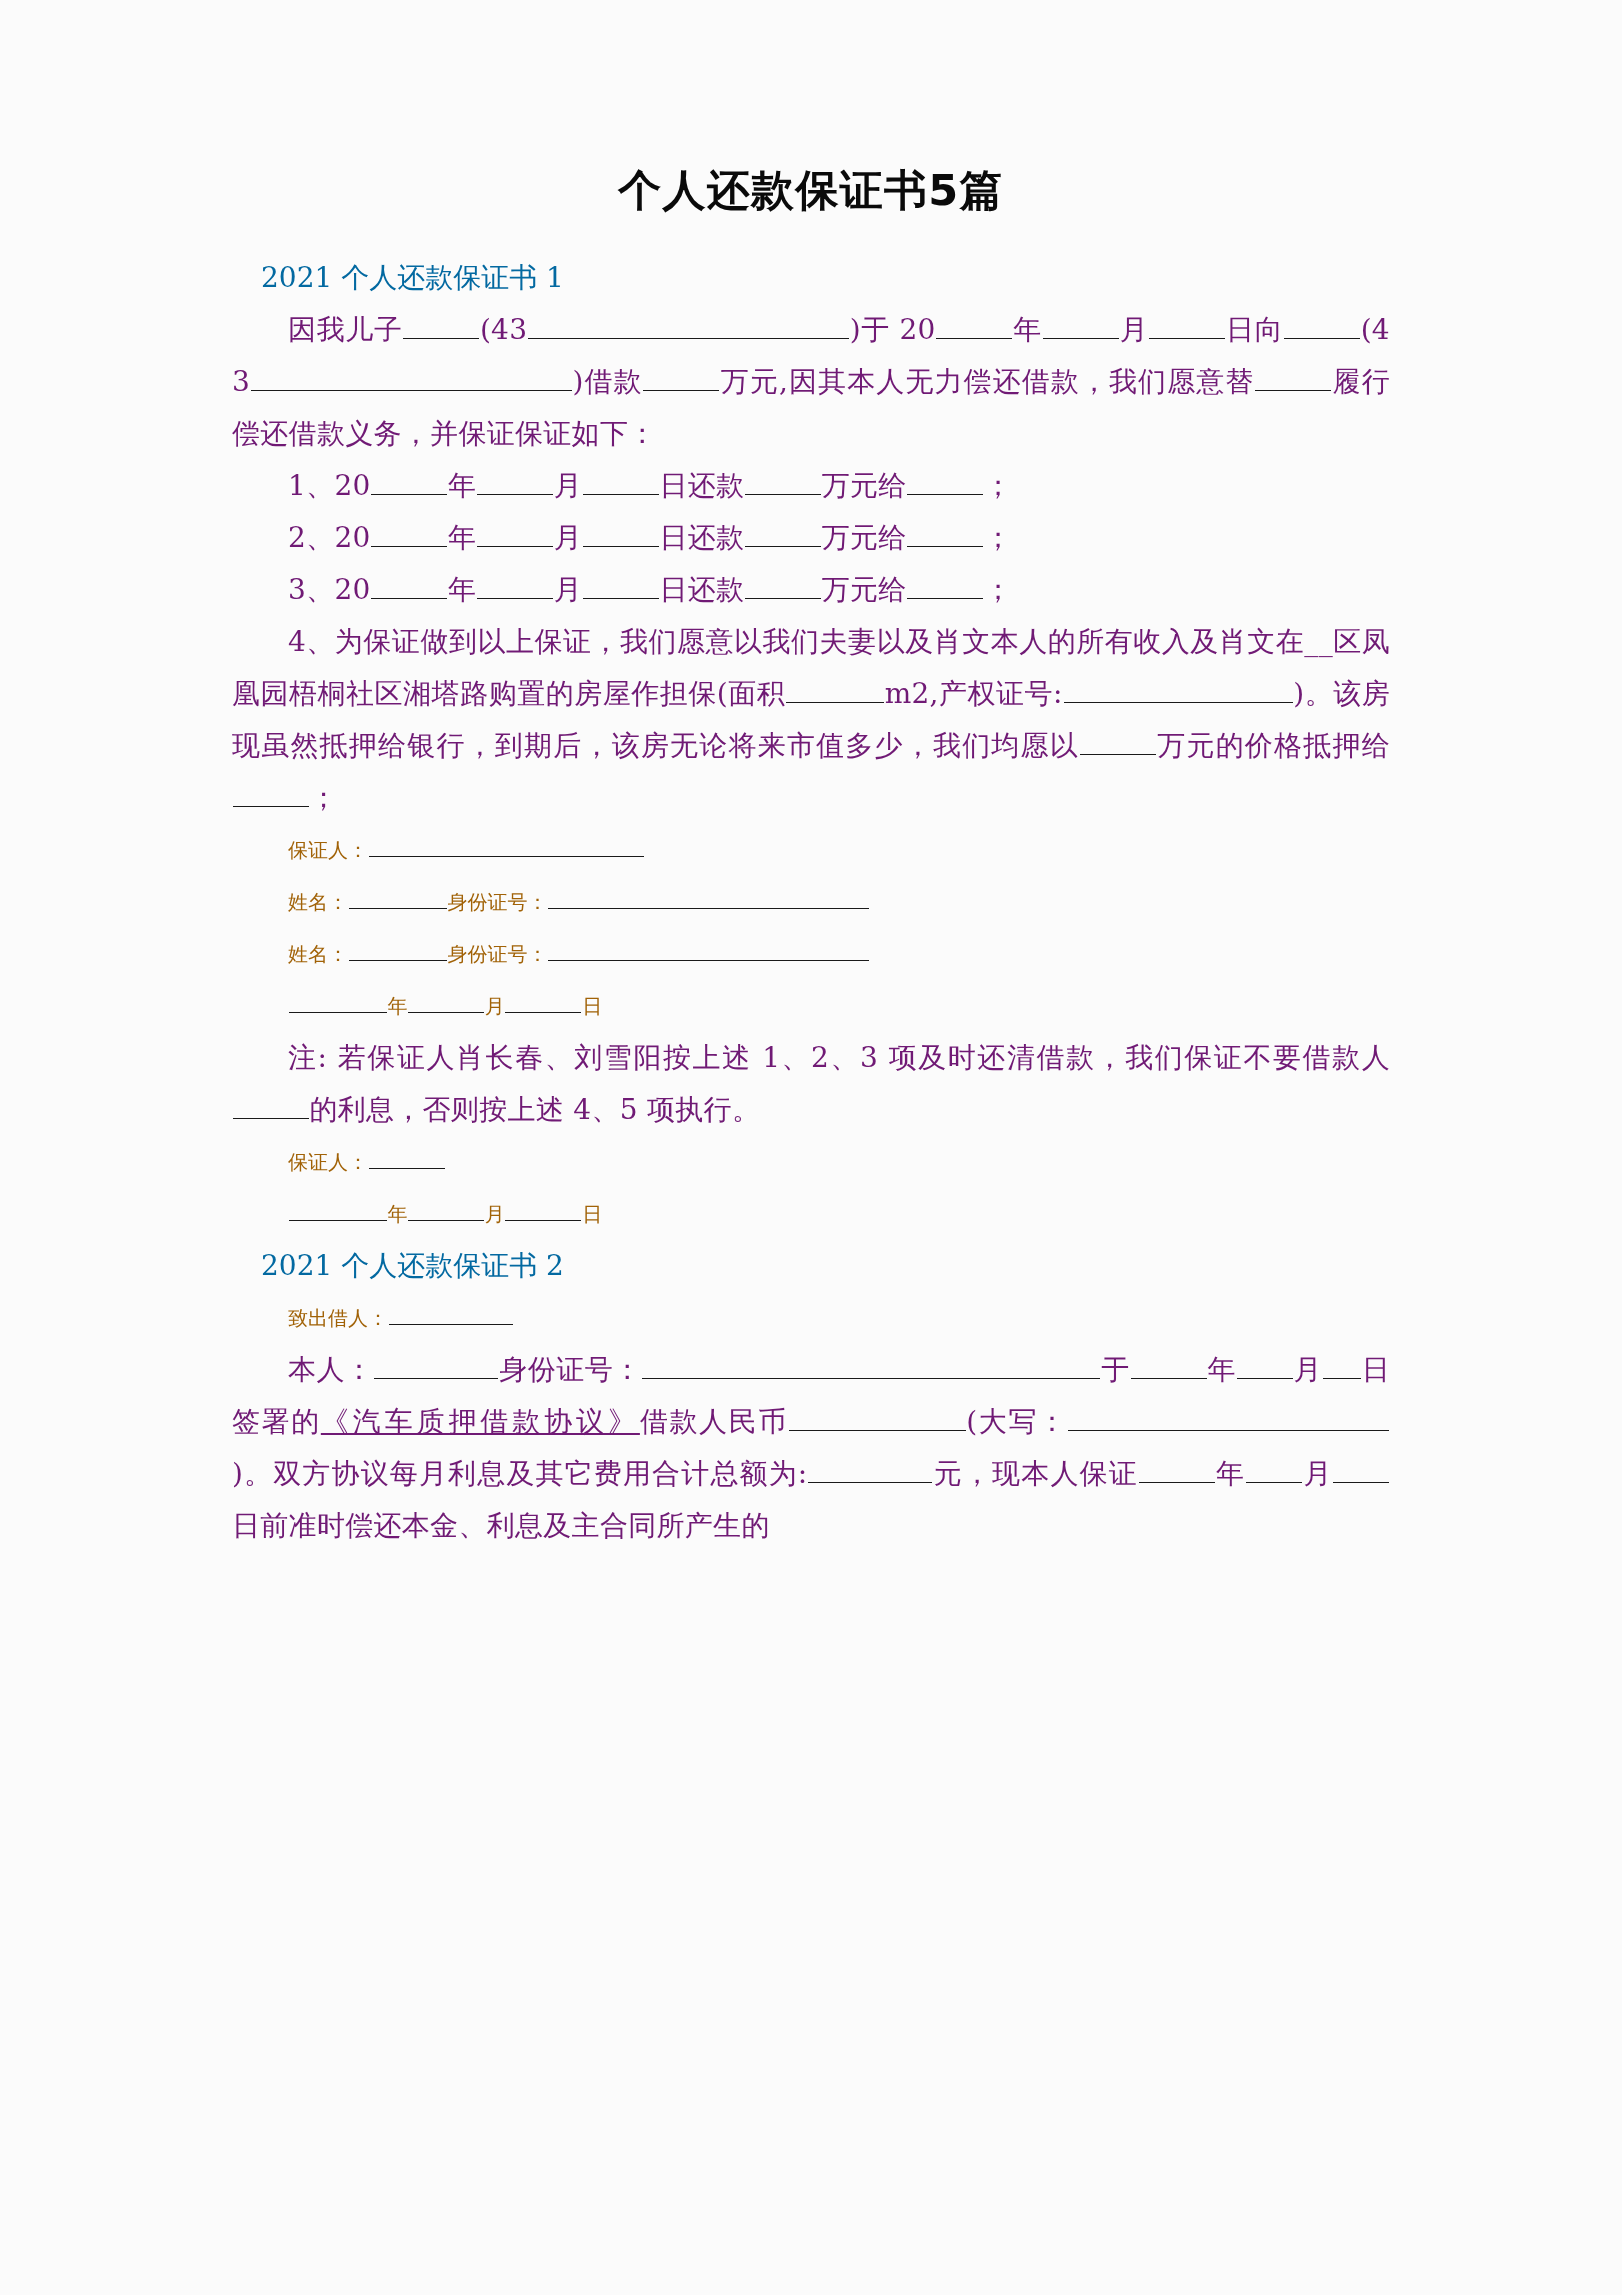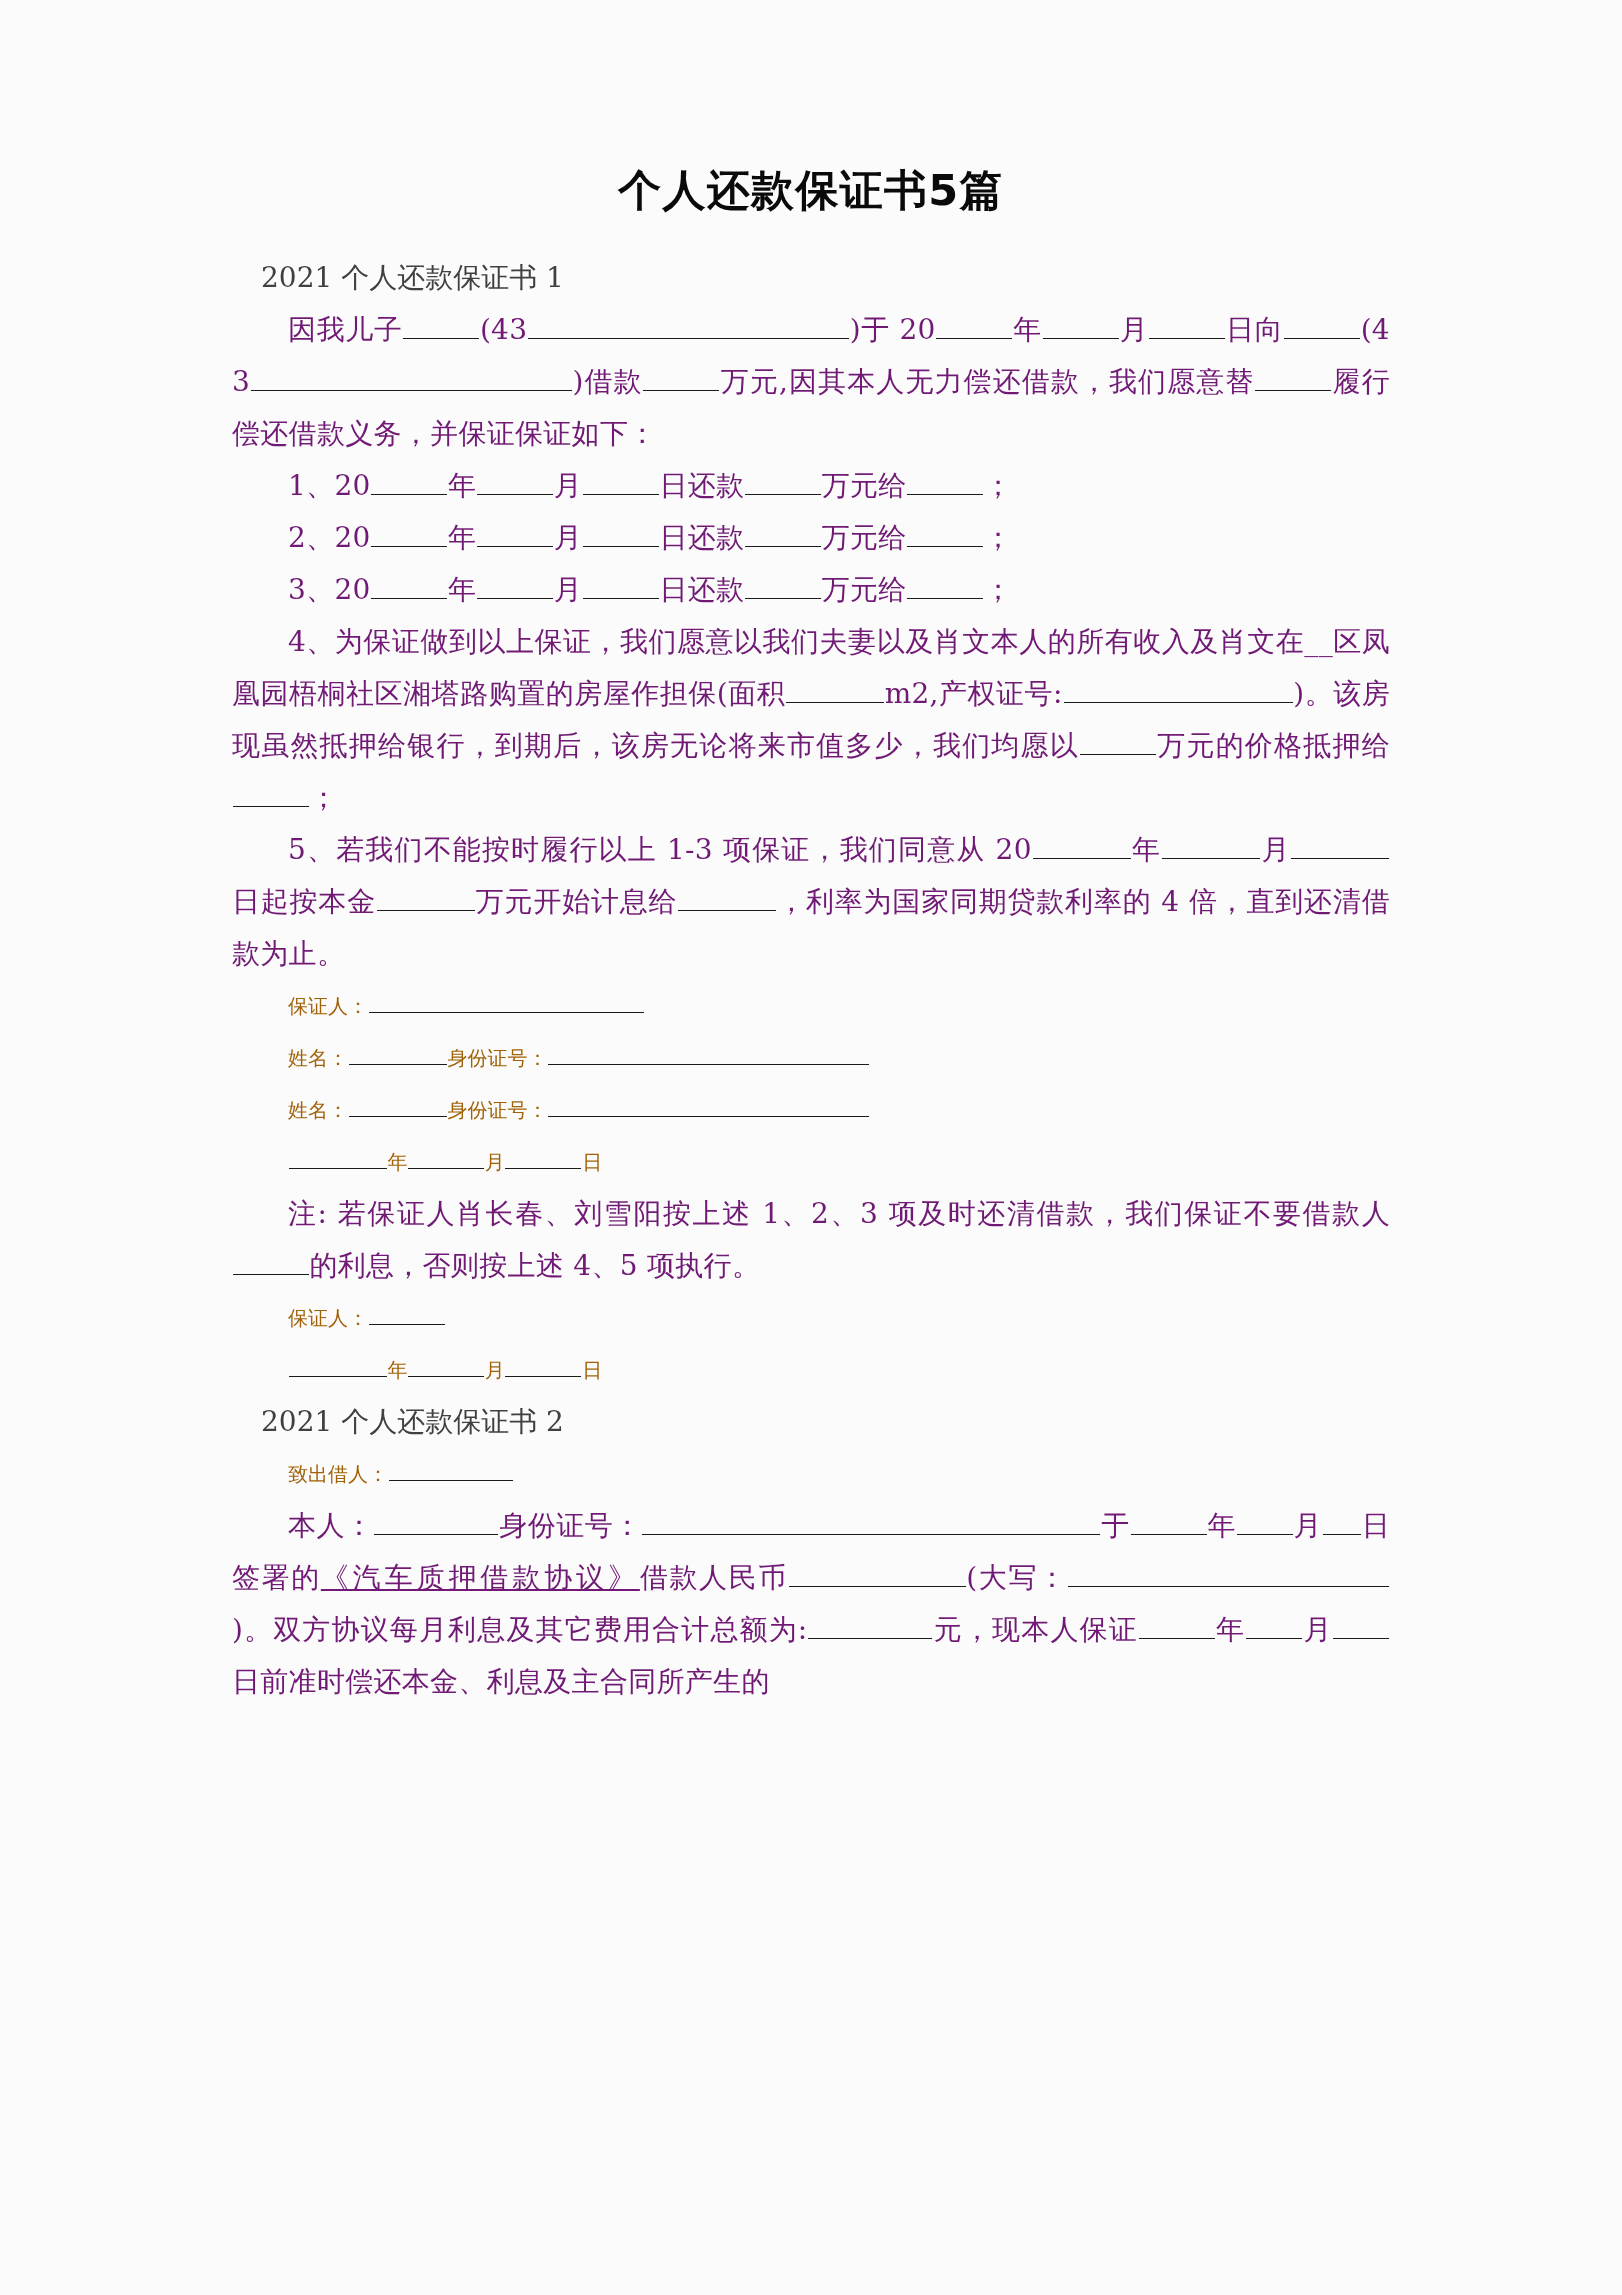--- a/index.html
+++ b/index.html
@@ -49,21 +49,21 @@
     margin: 0;
     letter-spacing: 0.3px;
     word-break: break-all;
   }
   .para.indent { text-indent: 56px; }
 
   
   .section-label {
     font-size: 28px;
     line-height: 52px;
-    color: #404040;
+    color: #0369a1;
     margin: 0;
     text-indent: 0;
     padding-left: 29px;
   }
 
   
   .bl {
     display: inline-block;
     border-bottom: 1.3px solid #1a1a1a;
     vertical-align: baseline;
@@ -121,23 +121,20 @@
     </p>
 
     <p class="para indent">
       <span>3、20</span><span class="bl w4"></span><span>年</span><span class="bl w4"></span><span>月</span><span class="bl w4"></span><span>日还款</span><span class="bl w4"></span><span>万元给</span><span class="bl w4"></span><span>；</span>
     </p>
 
     <p class="para indent">
       <span>4、为保证做到以上保证，我们愿意以我们夫妻以及肖文本人的所有收入及肖文在__区凤凰园梧桐社区湘塔路购置的房屋作担保(面积</span><span class="bl w5"></span><span>m2,产权证号:</span><span class="bl w10"></span><span>)。该房现虽然抵押给银行，到期后，该房无论将来市值多少，我们均愿以</span><span class="bl w4"></span><span>万元的价格抵押给</span><span class="bl w4"></span><span>；</span>
     </p>
 
-    <p class="para indent">
-      <span>5、若我们不能按时履行以上 1-3 项保证，我们同意从 20</span><span class="bl w5"></span><span>年</span><span class="bl w5"></span><span>月</span><span class="bl w5"></span><span>日起按本金</span><span class="bl w5"></span><span>万元开始计息给</span><span class="bl w5"></span><span>，利率为国家同期贷款利率的 4 倍，直到还清借款为止。</span>
-    </p>
 
     <p class="sig">
       <span>保证人：</span><span class="bl w12"></span>
     </p>
 
     <p class="sig">
       <span>姓名：</span><span class="bl w5"></span><span>身份证号：</span><span class="bl w14"></span>
     </p>
 
     <p class="sig">

